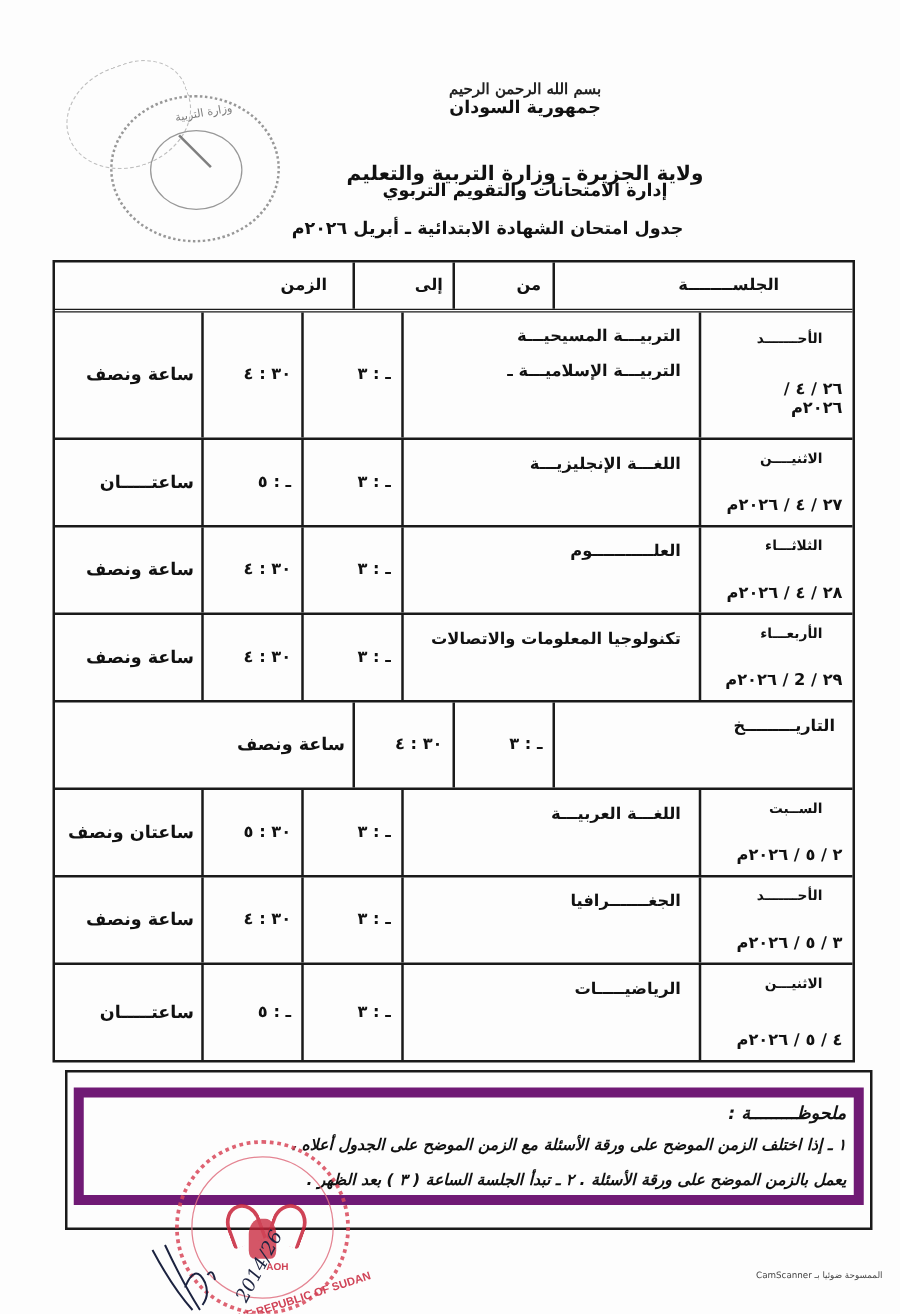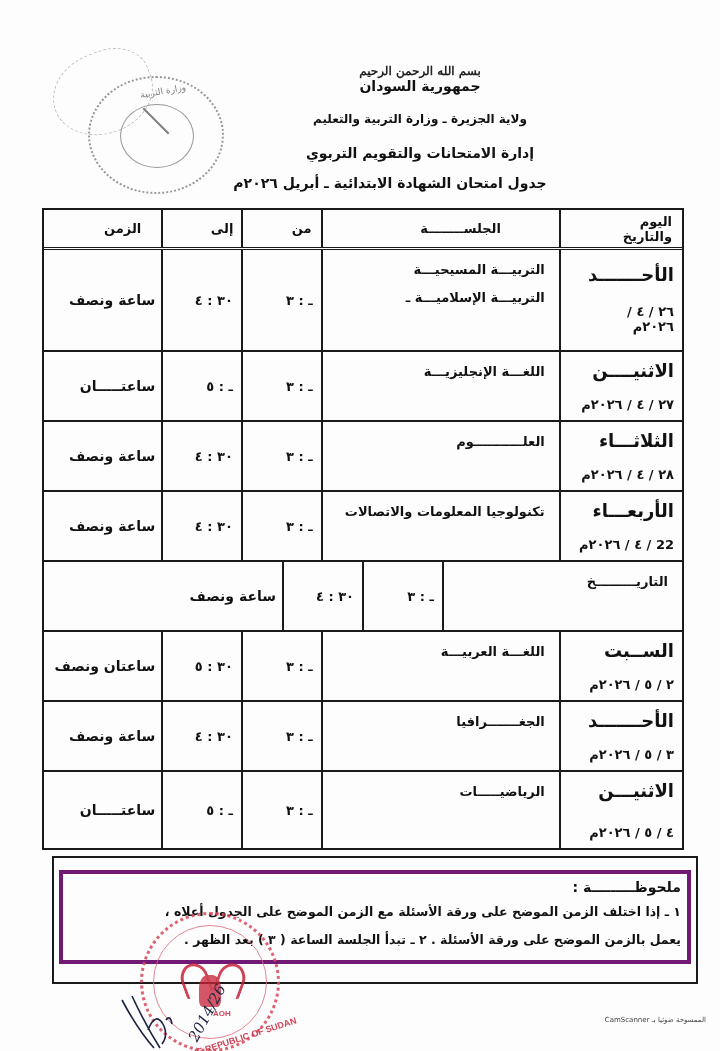--- a/index.html
+++ b/index.html
@@ -41,21 +41,21 @@
       width: 720px;
       padding-left: 120px;
       box-sizing: border-box;
       text-align: center;
       font-family: "DejaVu Sans", sans-serif;
       font-weight: bold;
       color: #111;
       white-space: nowrap;
     }
     .hdr-1 { top: 78px; font-size: 14px; }
-    .hdr-2 { top: 112px; font-size: 12px; }
+    .hdr-2 { top: 129px; font-size: 16px; }
     .hdr-3 { top: 145px; font-size: 14px; }
     .hdr-4 { top: 175px; font-size: 14px; padding-left: 60px; }
 
     
     .stamp-grey {
       position: absolute;
       left: 88px;
       top: 76px;
       width: 136px;
       height: 118px;
@@ -141,23 +141,23 @@
     .head .cell {
       display: flex;
       align-items: center;
       justify-content: center;
       font-size: 13px;
     }
     .head .c-day { justify-content: flex-start; padding-right: 10px; }
 
     .day-name {
       position: absolute;
-      right: 8px;
+      right: 24px;
       top: 8px;
-      font-size: 18px;
+      font-size: 11px;
       letter-spacing: 2px;
     }
     .row.first .day-name { top: 14px; }
     .day-date {
       position: absolute;
       right: 8px;
       bottom: 8px;
       font-size: 13px;
       direction: rtl;
     }
@@ -192,23 +192,24 @@
       height: 128px;
       border: 2.5px solid #1a1a1a;
       box-sizing: border-box;
     }
     .notes-inner {
       position: absolute;
       left: 5px;
       right: 5px;
       top: 12px;
       height: 94px;
-      border: 4px solid #701a75;
+      border: 8px solid #701a75;
       box-sizing: border-box;
       padding: 2px 6px 0 22px;
+      font-style: italic;
     }
     .notes-title {
       font-size: 14px;
       font-weight: bold;
       line-height: 22px;
     }
     .notes-line {
       font-size: 12.5px;
       font-weight: bold;
       line-height: 28px;
@@ -323,21 +324,20 @@
 
   <div class="basmala">بسم الله الرحمن الرحيم</div>
   <div class="hdr hdr-1">جمهورية السودان</div>
   <div class="hdr hdr-2">ولاية الجزيرة ـ وزارة التربية والتعليم</div>
   <div class="hdr hdr-3">إدارة الامتحانات والتقويم التربوي</div>
   <div class="hdr hdr-4">جدول امتحان الشهادة الابتدائية ـ أبريل ٢٠٢٦م</div>
 
   <div class="sched">
 
     <div class="row head">
-      <div class="cell c-day">اليوم والتاريخ</div>
       <div class="cell c-sess">الجلســــــــة</div>
       <div class="cell c-from">من</div>
       <div class="cell c-to">إلى</div>
       <div class="cell c-dur">الزمن</div>
     </div>
 
     <div class="row body first">
       <div class="cell c-day">
         <span class="day-name">الأحـــــــد</span>
         <span class="day-date">٢٦ / ٤ / ٢٠٢٦م</span>
@@ -393,21 +393,21 @@
         <span class="time-text">٣٠ : ٤</span>
       </div>
       <div class="cell c-dur">
         <span class="time-text">ساعة ونصف</span>
       </div>
     </div>
 
     <div class="row body">
       <div class="cell c-day">
         <span class="day-name">الأربعـــاء</span>
-        <span class="day-date">22 / ٤ / ٢٠٢٦م</span>
+        <span class="day-date">٢٩ / 2 / ٢٠٢٦م</span>
       </div>
       <div class="cell c-sess">
         <div class="sess-text">تكنولوجيا المعلومات والاتصالات</div>
       </div>
       <div class="cell c-from">
         <span class="time-text">ـ : ٣</span>
       </div>
       <div class="cell c-to">
         <span class="time-text">٣٠ : ٤</span>
       </div>

